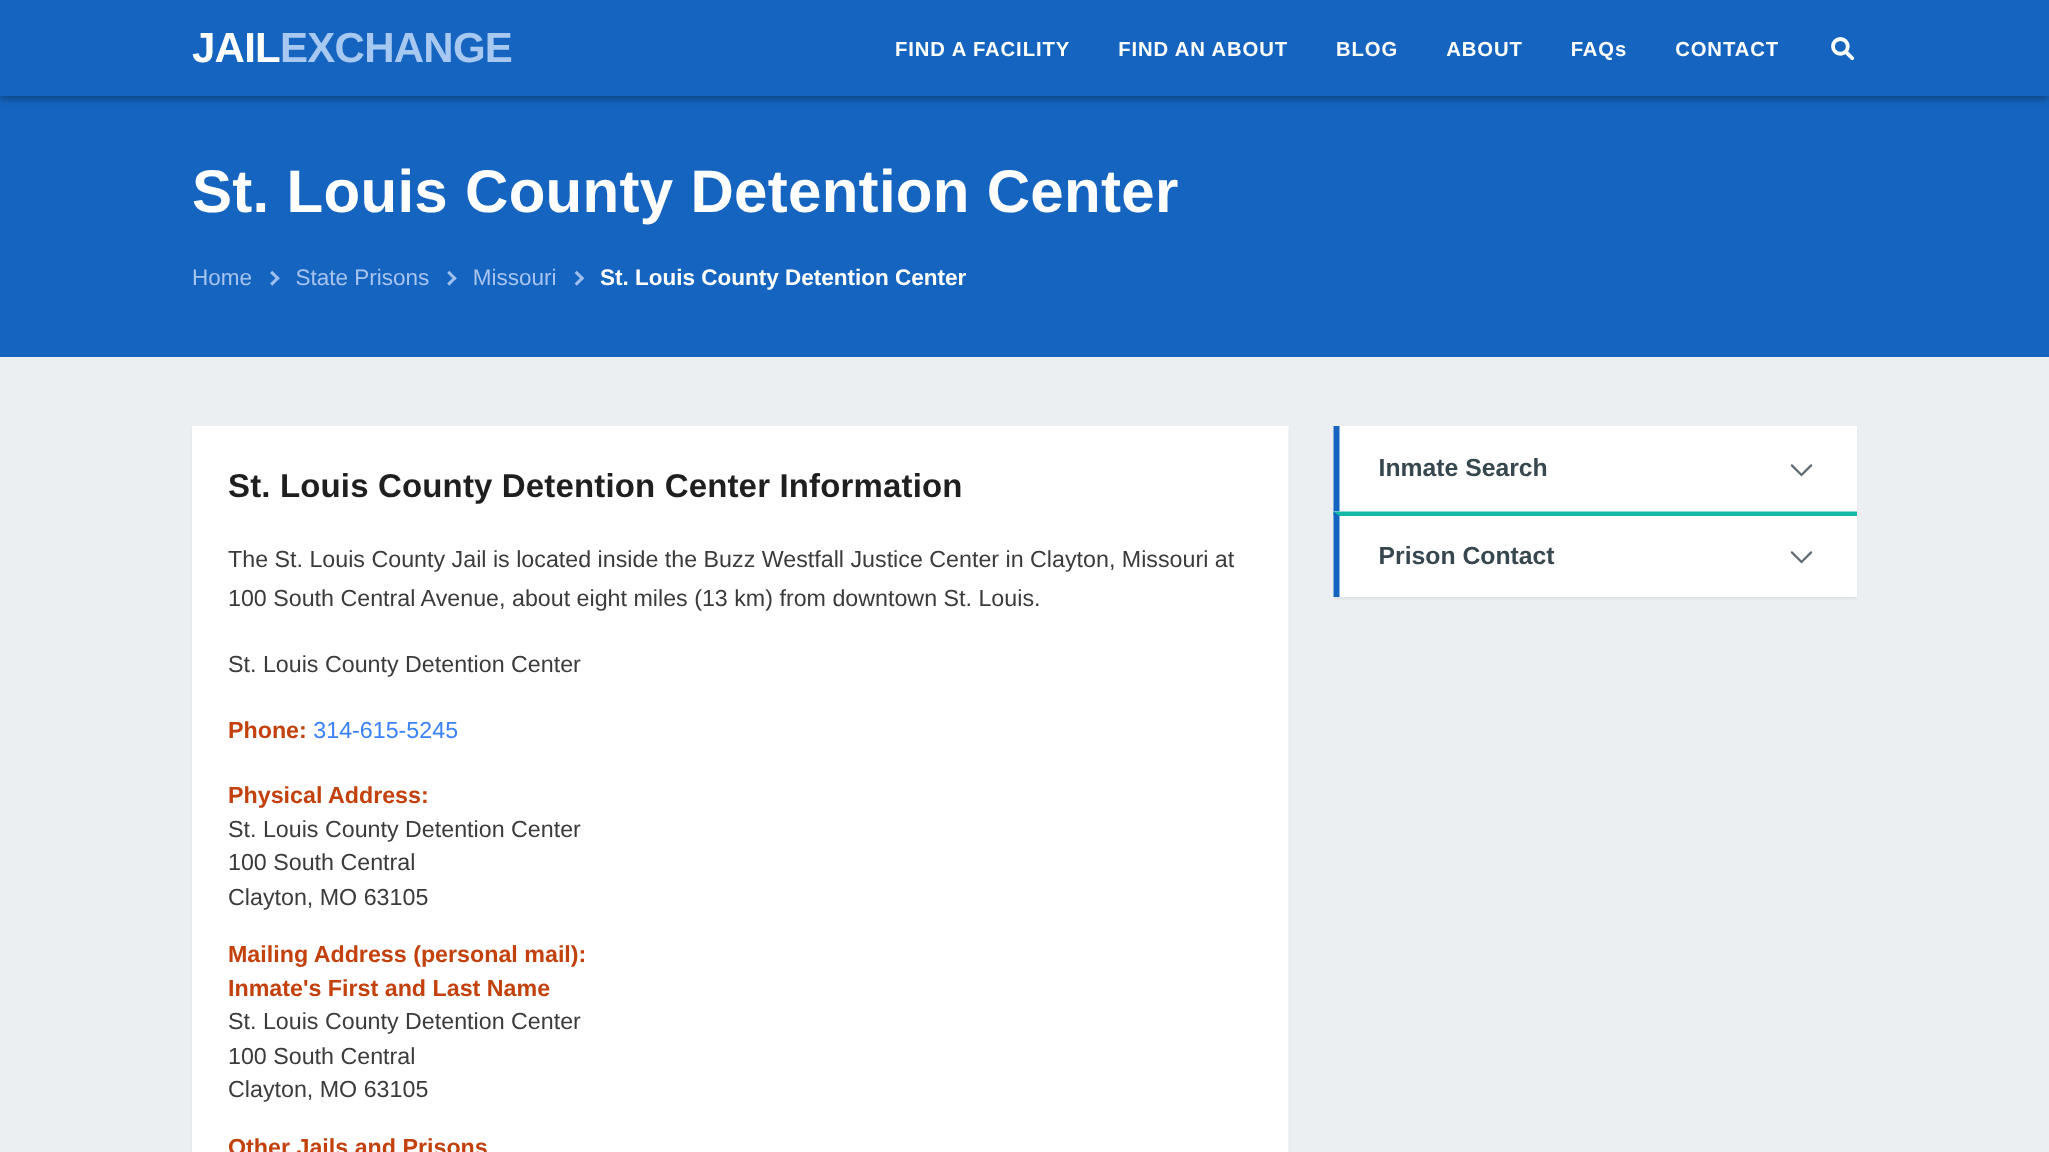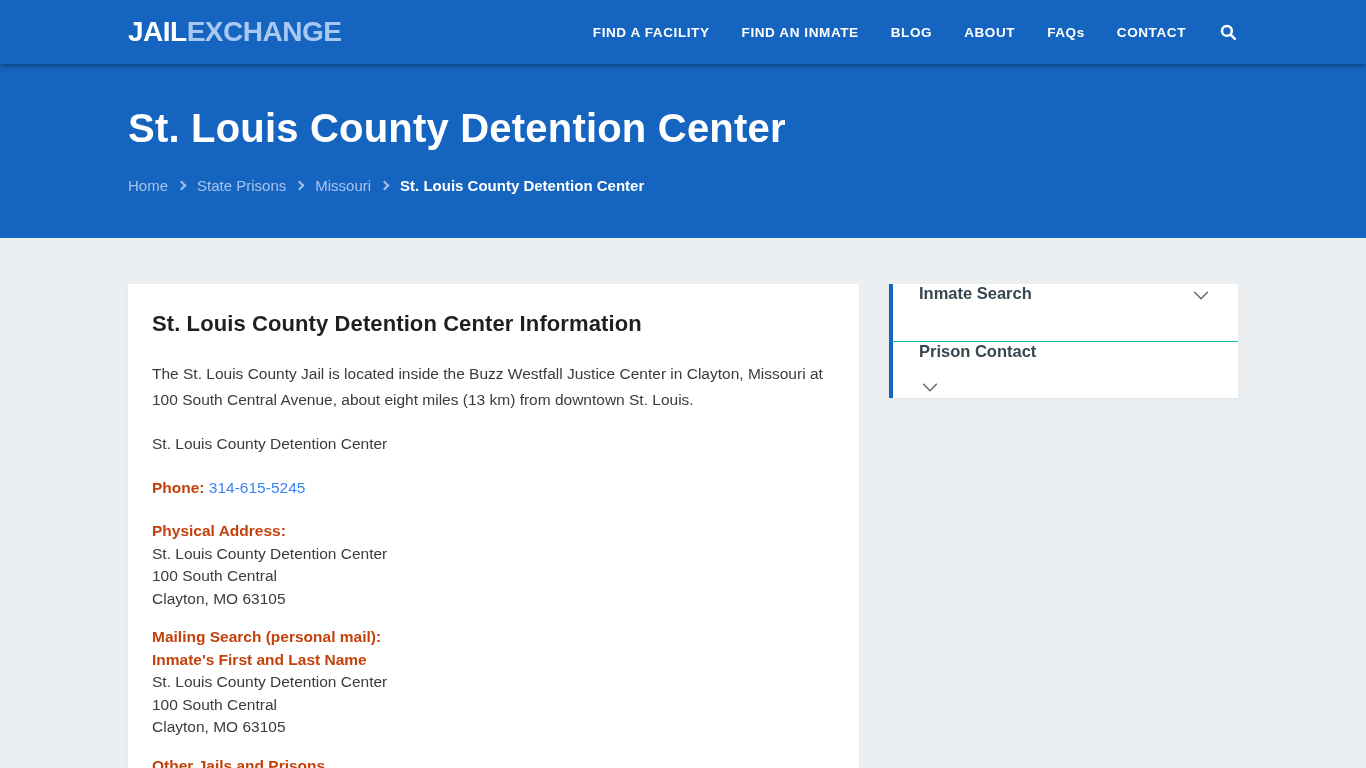--- a/index.html
+++ b/index.html
@@ -95,42 +95,43 @@
   .bold { font-weight: bold; color: #c2410c; }
   .phone-link { color: #3b82f6; text-decoration: none; cursor: pointer; }
 
   
   .sidebar { width: 349px; display: flex; flex-direction: column; }
   .accordion-item {
     background: #ffffff;
     border-left: 4px solid #1565c0;
     height: 57px;
     display: flex;
+    align-items: center;
     justify-content: space-between;
     padding: 0 26px 0 26px;
     cursor: pointer;
     box-shadow: 0 1px 2px rgba(0,0,0,0.06);
   }
-  .accordion-item + .accordion-item { border-top: 1px solid #14b8a6; flex-direction: column; }
+  .accordion-item + .accordion-item { border-top: 3px solid #14b8a6; }
   .accordion-label { font-size: 16.5px; font-weight: bold; color: #37474f; }
   .chev { width: 22px; height: 22px; flex: 0 0 auto; }
 </style>
 </head>
 <body>
 
 <div class="viewport">
 
   <header class="site-header">
     <div class="container">
       <div class="logo">
         <span class="logo-jail">JAIL</span><span class="logo-exchange">EXCHANGE</span>
       </div>
       <nav class="main-nav">
         <a class="nav-link">FIND A FACILITY</a>
-        <a class="nav-link">FIND AN INMATE</a>
+        <a class="nav-link">FIND AN ABOUT</a>
         <a class="nav-link">BLOG</a>
         <a class="nav-link">ABOUT</a>
         <a class="nav-link">FAQs</a>
         <a class="nav-link">CONTACT</a>
         <span class="nav-search">
           <svg width="19" height="19" viewBox="0 0 24 24" fill="none" stroke="#ffffff" stroke-width="3.2" stroke-linecap="round">
             <circle cx="10" cy="10" r="6.2"></circle>
             <line x1="14.8" y1="14.8" x2="20" y2="20"></line>
           </svg>
         </span>
@@ -164,21 +165,21 @@
           <span class="bold">Phone:</span>
           <a class="phone-link">314-615-5245</a>
         </p>
         <p>
           <span class="bold">Physical Address:</span><br>
           <span>St. Louis County Detention Center</span><br>
           <span>100 South Central</span><br>
           <span>Clayton, MO 63105</span>
         </p>
         <p>
-          <span class="bold">Mailing Search (personal mail):</span><br>
+          <span class="bold">Mailing Address (personal mail):</span><br>
           <span class="bold">Inmate's First and Last Name</span><br>
           <span>St. Louis County Detention Center</span><br>
           <span>100 South Central</span><br>
           <span>Clayton, MO 63105</span>
         </p>
         <p>
           <span class="bold">Other Jails and Prisons</span>
         </p>
       </article>
 

